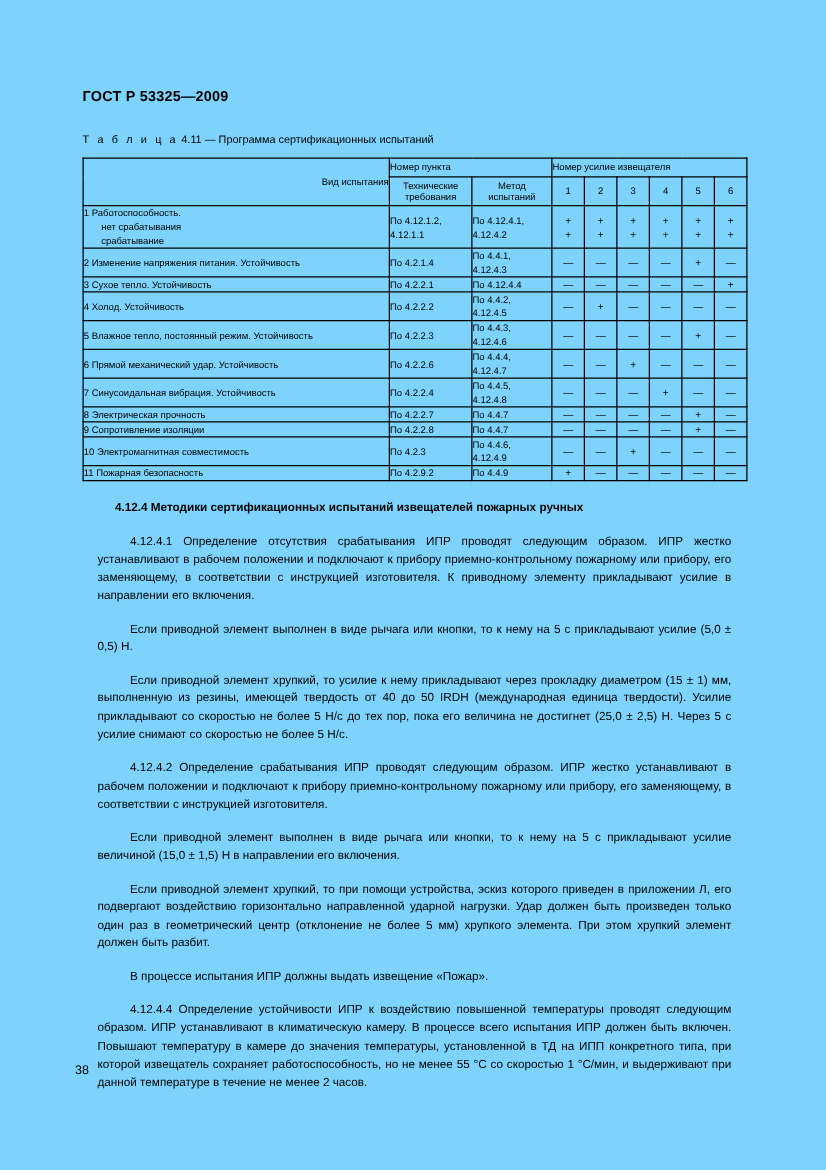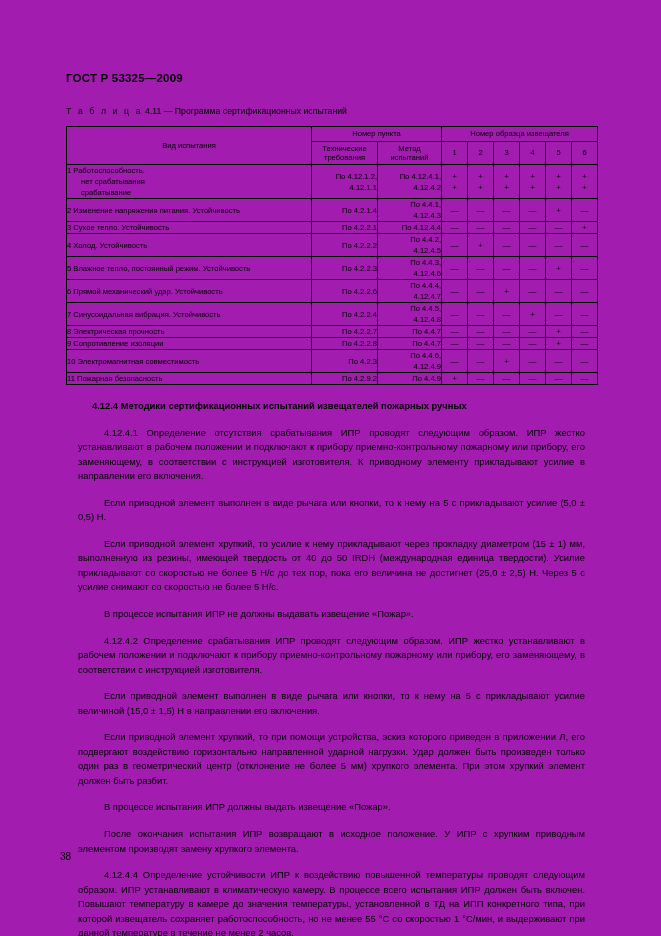--- a/index.html
+++ b/index.html
@@ -13,21 +13,21 @@
     font-family: "Liberation Sans", sans-serif;
     color: #000000;
     position: relative;
     overflow: hidden;
   }
   .page {
     position: absolute;
     left: 0; top: 0;
     width: 661px;
     height: 936px;
-    background: #a21caf;
+    background: #7dd3fc;
   }
 
   
   .doc-header {
     position: absolute;
     left: 66px;
     top: 72px;
     font-size: 11.5px;
     font-weight: bold;
     letter-spacing: 0.2px;
@@ -58,44 +58,43 @@
     table-layout: fixed;
     font-size: 7.6px;
   }
   table.prog td, table.prog th {
     border: 0.8px solid #000;
     padding: 0;
     vertical-align: middle;
     font-weight: normal;
   }
   .h-top td {
-    text-align: center;
     height: 14px;
     line-height: 10px;
   }
   .h-sub td {
     text-align: center;
     height: 22px;
     line-height: 9.5px;
   }
   .thead-boundary td {
     border-bottom-width: 1.7px;
   }
   td.c-name {
     text-align: left;
     padding-left: 4px;
     padding-right: 3px;
     line-height: 11px;
   }
   td.c-name.hdr {
-    text-align: center;
+    text-align: right;
     padding-left: 0;
   }
   td.c-req, td.c-met {
-    text-align: right;
+    text-align: left;
     line-height: 11px;
   }
   td.c-mark {
     text-align: center;
     line-height: 11px;
     font-size: 8px;
   }
   .indent1 { padding-left: 14px; display: block; }
   .rowpad td { padding-top: 2px; padding-bottom: 2px; }
 
@@ -157,21 +156,21 @@
         <col style="width:26px">
         <col style="width:26px">
         <col style="width:26px">
         <col style="width:26px">
         <col style="width:26px">
       </colgroup>
       <tbody id="tbl-body">
           <tr class="h-top">
             <td rowspan="2" class="c-name hdr">Вид испытания</td>
             <td colspan="2">Номер пункта</td>
-            <td colspan="6">Номер образца извещателя</td>
+            <td colspan="6">Номер усилие извещателя</td>
           </tr>
           <tr class="h-sub thead-boundary">
             <td>Технические<br>требования</td>
             <td>Метод<br>испытаний</td>
             <td>1</td>
             <td>2</td>
             <td>3</td>
             <td>4</td>
             <td>5</td>
             <td>6</td>
@@ -300,25 +299,23 @@
         </tbody>
     </table>
   </div>
 
   <div class="body-block">
     <h4>4.12.4 Методики сертификационных испытаний извещателей пожарных ручных</h4>
     <div id="paras">
         <p class="ind">4.12.4.1 Определение отсутствия срабатывания ИПР проводят следующим образом. ИПР жестко устанавливают в рабочем положении и подключают к прибору приемно-контрольному пожарному или прибору, его заменяющему, в соответствии с инструкцией изготовителя. К приводному элементу прикладывают усилие в направлении его включения.</p>
         <p class="ind">Если приводной элемент выполнен в виде рычага или кнопки, то к нему на 5 с прикладывают усилие (5,0 ± 0,5) Н.</p>
         <p class="ind">Если приводной элемент хрупкий, то усилие к нему прикладывают через прокладку диаметром (15 ± 1) мм, выполненную из резины, имеющей твердость от 40 до 50 IRDH (международная единица твердости). Усилие прикладывают со скоростью не более 5 Н/с до тех пор, пока его величина не достигнет (25,0 ± 2,5) Н. Через 5 с усилие снимают со скоростью не более 5 Н/с.</p>
-        <p class="ind">В процессе испытания ИПР не должны выдавать извещение «Пожар».</p>
         <p class="ind">4.12.4.2 Определение срабатывания ИПР проводят следующим образом. ИПР жестко устанавливают в рабочем положении и подключают к прибору приемно-контрольному пожарному или прибору, его заменяющему, в соответствии с инструкцией изготовителя.</p>
         <p class="ind">Если приводной элемент выполнен в виде рычага или кнопки, то к нему на 5 с прикладывают усилие величиной (15,0 ± 1,5) Н в направлении его включения.</p>
         <p class="ind">Если приводной элемент хрупкий, то при помощи устройства, эскиз которого приведен в приложении Л, его подвергают воздействию горизонтально направленной ударной нагрузки. Удар должен быть произведен только один раз в геометрический центр (отклонение не более 5 мм) хрупкого элемента. При этом хрупкий элемент должен быть разбит.</p>
         <p class="ind">В процессе испытания ИПР должны выдать извещение «Пожар».</p>
-        <p class="ind">После окончания испытания ИПР возвращают в исходное положение. У ИПР с хрупким приводным элементом производят замену хрупкого элемента.</p>
         <p class="ind">4.12.4.4 Определение устойчивости ИПР к воздействию повышенной температуры проводят следующим образом. ИПР устанавливают в климатическую камеру. В процессе всего испытания ИПР должен быть включен. Повышают температуру в камере до значения температуры, установленной в ТД на ИПП конкретного типа, при которой извещатель сохраняет работоспособность, но не менее 55 °С со скоростью 1 °С/мин, и выдерживают при данной температуре в течение не менее 2 часов.</p>
       </div>
   </div>
 
   <div class="page-num">38</div>
 
 </div>
 
 </body></html>

